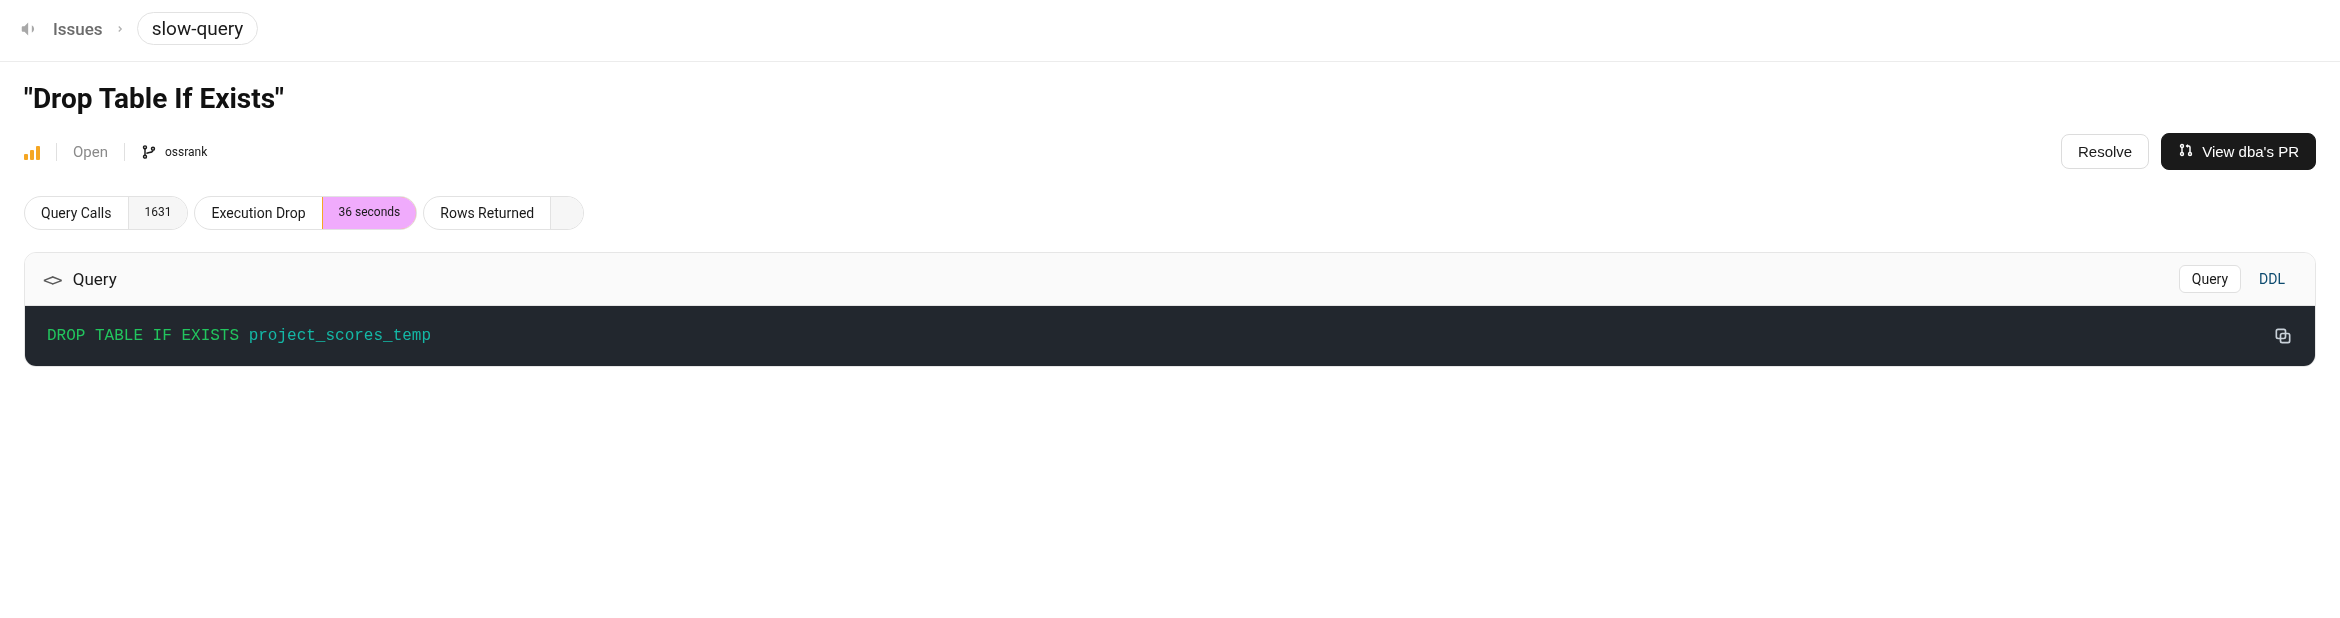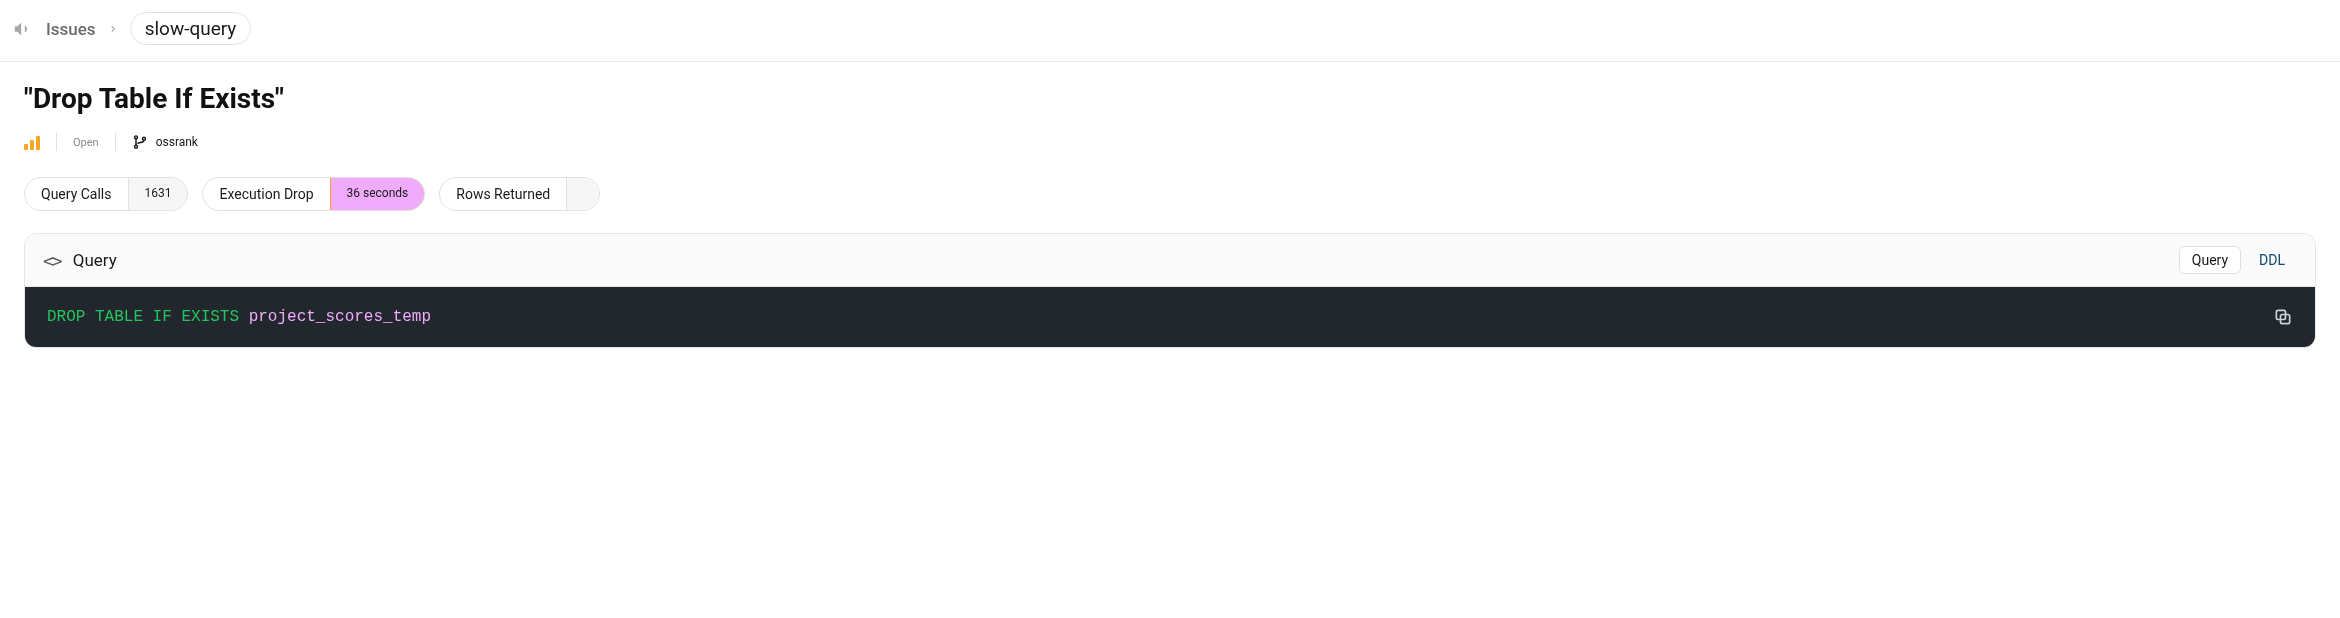--- a/index.html
+++ b/index.html
@@ -10,21 +10,21 @@
   body {
     font-family: -apple-system, BlinkMacSystemFont, "Segoe UI", Roboto, Helvetica, Arial, sans-serif;
     background: #ffffff;
     color: #1a1a1a;
     font-size: 14px;
   }
   .topbar {
     display: flex;
     align-items: center;
     gap: 12px;
-    padding: 12px 20px 16px 12px;
+    padding: 12px 20px 16px 19px;
     border-bottom: 1px solid #ececec;
   }
   .megaphone {
     color: #a8a8a8;
     display: flex;
     align-items: center;
   }
   .issues-link {
     color: #6b6b6b;
     font-size: 17px;
@@ -78,21 +78,21 @@
   .bars-icon span:nth-child(1){ height: 6px; }
   .bars-icon span:nth-child(2){ height: 10px; }
   .bars-icon span:nth-child(3){ height: 14px; }
   .vline {
     width: 1px;
     height: 18px;
     background: #e0e0e0;
   }
   .meta-text {
     color: #8a8a8a;
-    font-size: 11px;
+    font-size: 15px;
   }
   .branch-icon {
     color: #1a1a1a;
     display: flex;
     align-items: center;
   }
   .repo-name {
     color: #1a1a1a;
     font-size: 12px;
   }
@@ -114,21 +114,21 @@
     align-items: center;
     gap: 8px;
   }
   .btn-dark {
     background: #1a1a1a;
     color: #fff;
     border-color: #1a1a1a;
   }
   .stats-row {
     display: flex;
-    gap: 14px;
+    gap: 6px;
     margin-bottom: 22px;
   }
   .stat-group {
     display: inline-flex;
     border: 1px solid #e2e2e2;
     border-radius: 999px;
     overflow: hidden;
     background: #fff;
   }
   .stat-label {
@@ -207,21 +207,21 @@
     font-size: 16px;
     position: relative;
     display: flex;
     align-items: center;
     justify-content: space-between;
   }
   .code-content .kw {
     color: #22c55e;
   }
   .code-content .ident {
-    color: #f0abfc;
+    color: #14b8a6;
   }
   .copy-btn {
     color: #c9d1d9;
     cursor: pointer;
     display: flex;
     align-items: center;
   }
   .branch-group {
     display: flex;
     align-items: center;
@@ -265,20 +265,36 @@
               <circle cx="6" cy="5" r="2.2"></circle>
               <circle cx="6" cy="19" r="2.2"></circle>
               <circle cx="18" cy="7" r="2.2"></circle>
               <path d="M6 7.2v9.6"></path>
               <path d="M18 9.2c0 4-6 3-10 5"></path>
             </svg>
         </span>
         <span class="repo-name">ossrank</span>
       </span>
     </div>
+    <div class="meta-right">
+      <button class="btn">Resolve</button>
+      <button class="btn btn-dark">
+        <span>
+          <svg width="16" height="16" viewBox="0 0 24 24" fill="none" stroke="currentColor" stroke-width="2.2">
+              <circle cx="6" cy="6" r="2.2"></circle>
+              <circle cx="6" cy="18" r="2.2"></circle>
+              <circle cx="18" cy="18" r="2.2"></circle>
+              <path d="M6 8.2v7.6"></path>
+              <path d="M13 6h3a2 2 0 012 2v7.8"></path>
+              <polyline points="15 4 13 6 15 8"></polyline>
+            </svg>
+        </span>
+        <span>View dba's PR</span>
+      </button>
+    </div>
   </div>
 
   <div class="stats-row">
     <div class="stat-group">
       <span class="stat-label">Query Calls</span>
       <span class="stat-value">1631</span>
     </div>
     <div class="stat-group">
       <span class="stat-label">Execution Drop</span>
       <span class="stat-value highlight">36 seconds</span>

